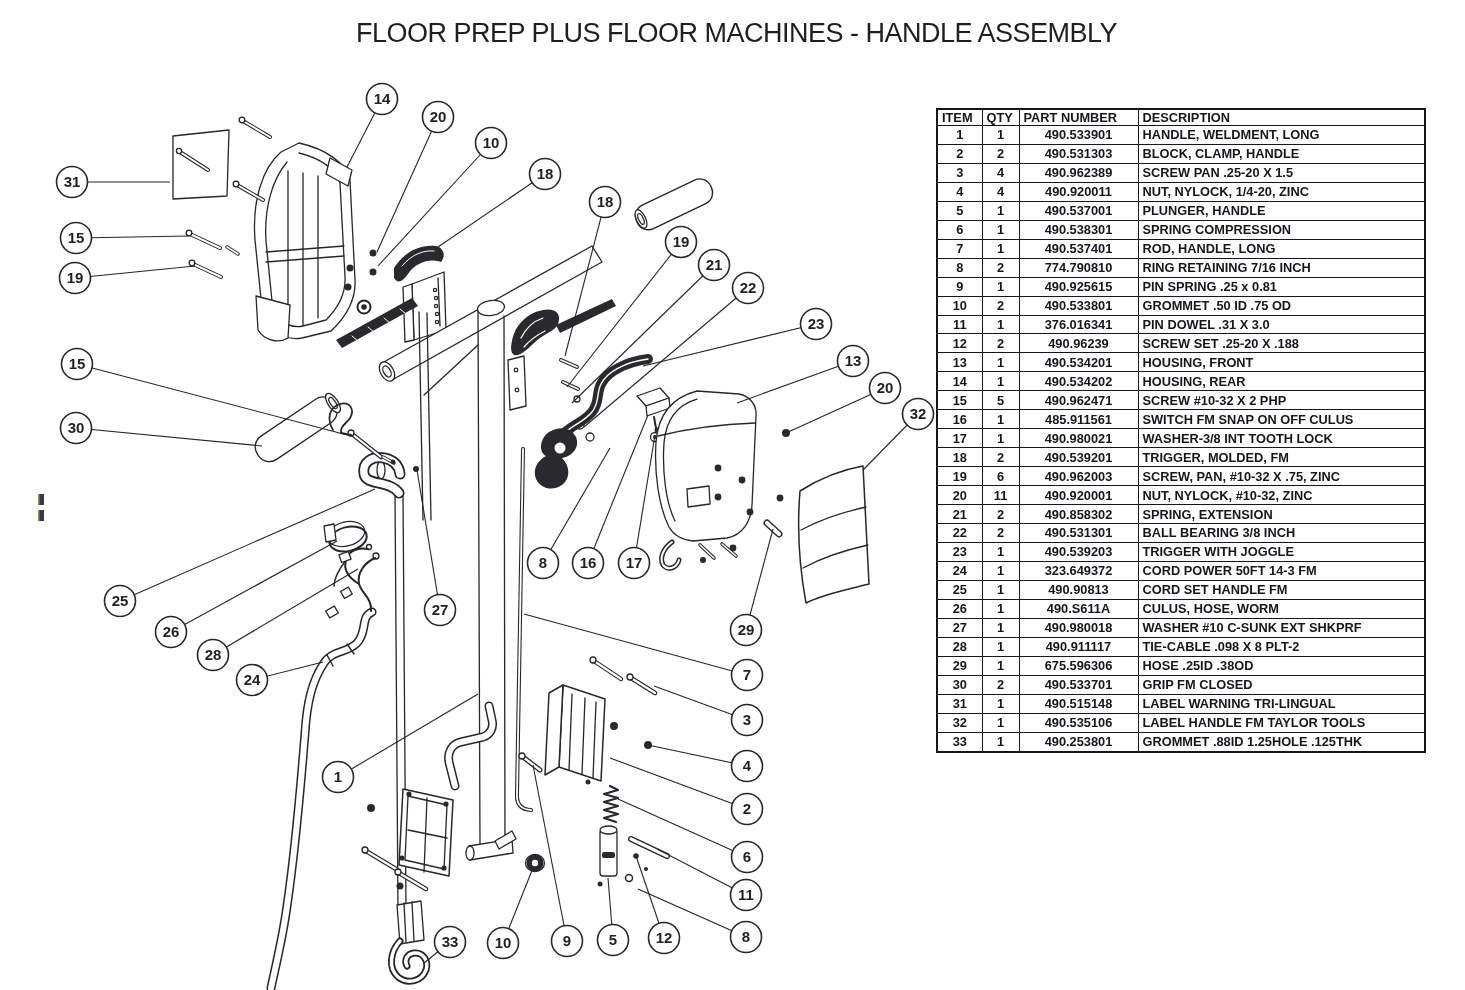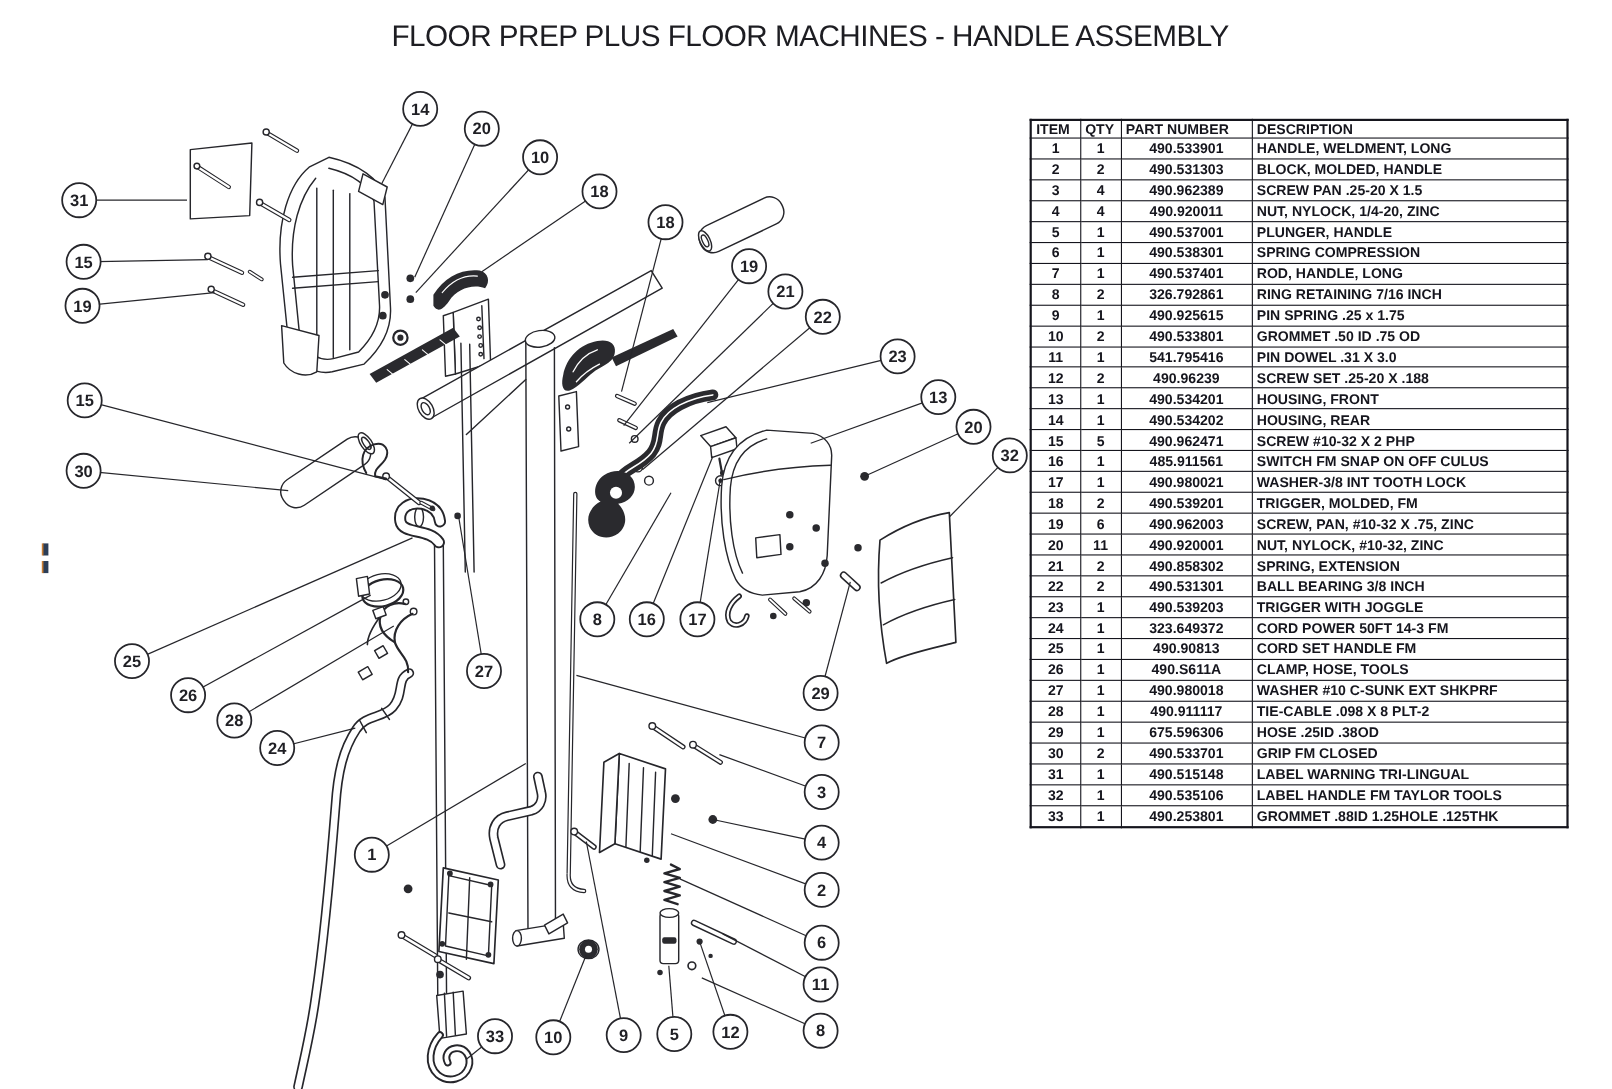--- a/index.html
+++ b/index.html
@@ -585,21 +585,21 @@
         <tr>
           <td class="c-center">1</td>
           <td class="c-center">1</td>
           <td class="c-center">490.533901</td>
           <td>HANDLE, WELDMENT, LONG</td>
         </tr>
         <tr>
           <td class="c-center">2</td>
           <td class="c-center">2</td>
           <td class="c-center">490.531303</td>
-          <td>BLOCK, MOLDED, HANDLE</td>
+          <td>BLOCK, CLAMP, HANDLE</td>
         </tr>
         <tr>
           <td class="c-center">3</td>
           <td class="c-center">4</td>
           <td class="c-center">490.962389</td>
           <td>SCREW PAN .25-20 X 1.5</td>
         </tr>
         <tr>
           <td class="c-center">4</td>
           <td class="c-center">4</td>
@@ -620,39 +620,39 @@
         </tr>
         <tr>
           <td class="c-center">7</td>
           <td class="c-center">1</td>
           <td class="c-center">490.537401</td>
           <td>ROD, HANDLE, LONG</td>
         </tr>
         <tr>
           <td class="c-center">8</td>
           <td class="c-center">2</td>
-          <td class="c-center">326.792861</td>
+          <td class="c-center">774.790810</td>
           <td>RING RETAINING 7/16 INCH</td>
         </tr>
         <tr>
           <td class="c-center">9</td>
           <td class="c-center">1</td>
           <td class="c-center">490.925615</td>
-          <td>PIN SPRING .25 x 1.75</td>
+          <td>PIN SPRING .25 x 0.81</td>
         </tr>
         <tr>
           <td class="c-center">10</td>
           <td class="c-center">2</td>
           <td class="c-center">490.533801</td>
           <td>GROMMET .50 ID .75 OD</td>
         </tr>
         <tr>
           <td class="c-center">11</td>
           <td class="c-center">1</td>
-          <td class="c-center">541.795416</td>
+          <td class="c-center">376.016341</td>
           <td>PIN DOWEL .31 X 3.0</td>
         </tr>
         <tr>
           <td class="c-center">12</td>
           <td class="c-center">2</td>
           <td class="c-center">490.96239</td>
           <td>SCREW SET .25-20 X .188</td>
         </tr>
         <tr>
           <td class="c-center">13</td>
@@ -729,21 +729,21 @@
         <tr>
           <td class="c-center">25</td>
           <td class="c-center">1</td>
           <td class="c-center">490.90813</td>
           <td>CORD SET HANDLE FM</td>
         </tr>
         <tr>
           <td class="c-center">26</td>
           <td class="c-center">1</td>
           <td class="c-center">490.S611A</td>
-          <td>CLAMP, HOSE, TOOLS</td>
+          <td>CULUS, HOSE, WORM</td>
         </tr>
         <tr>
           <td class="c-center">27</td>
           <td class="c-center">1</td>
           <td class="c-center">490.980018</td>
           <td>WASHER #10 C-SUNK EXT SHKPRF</td>
         </tr>
         <tr>
           <td class="c-center">28</td>
           <td class="c-center">1</td>

